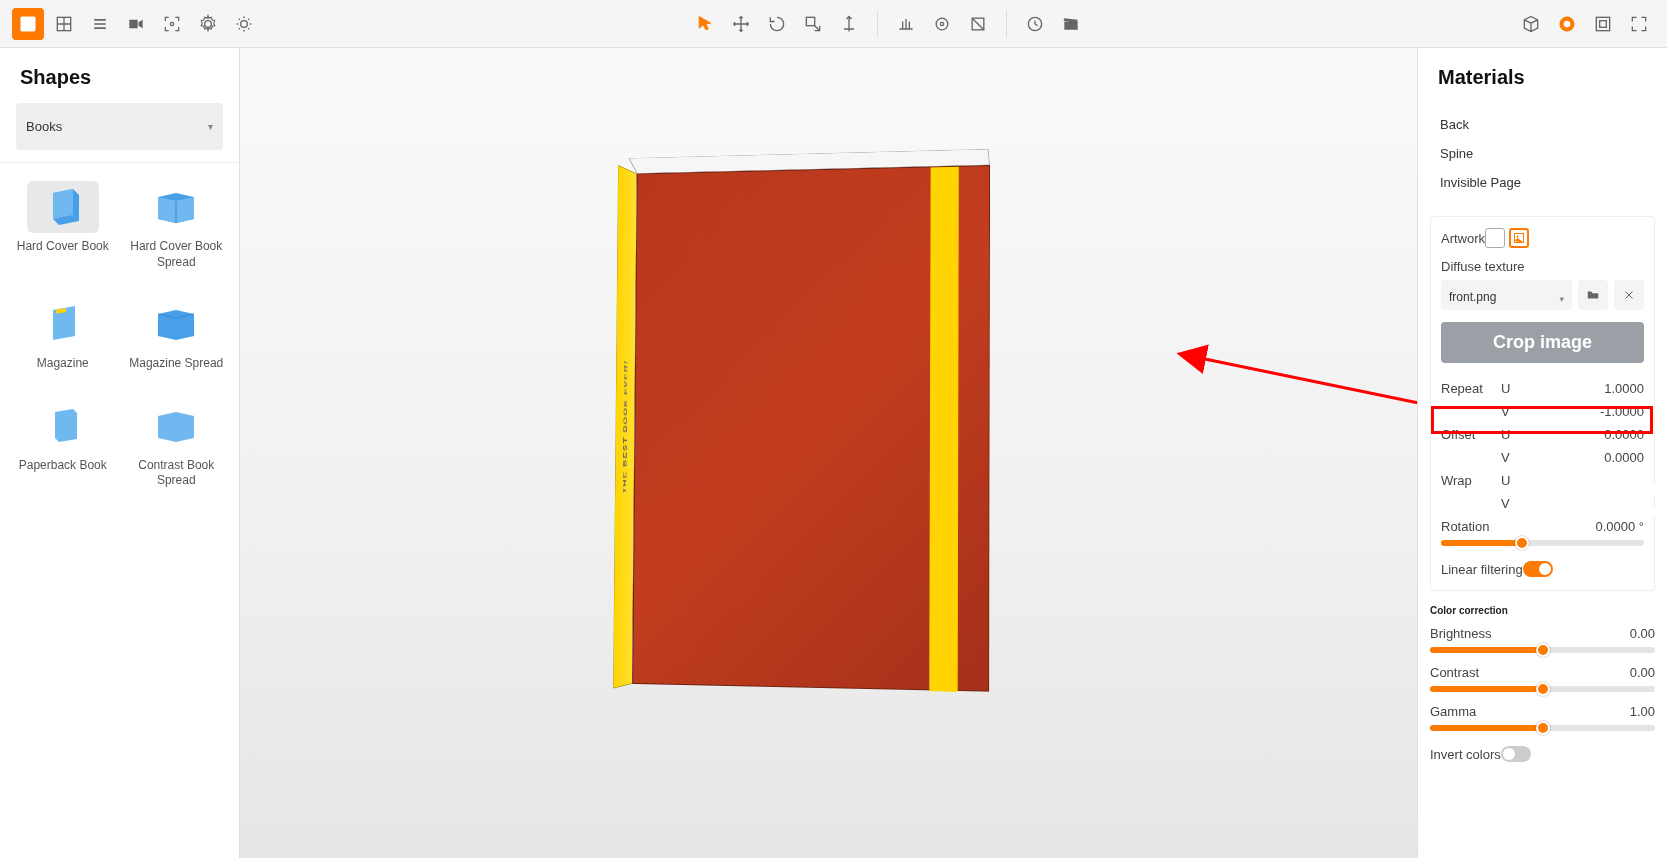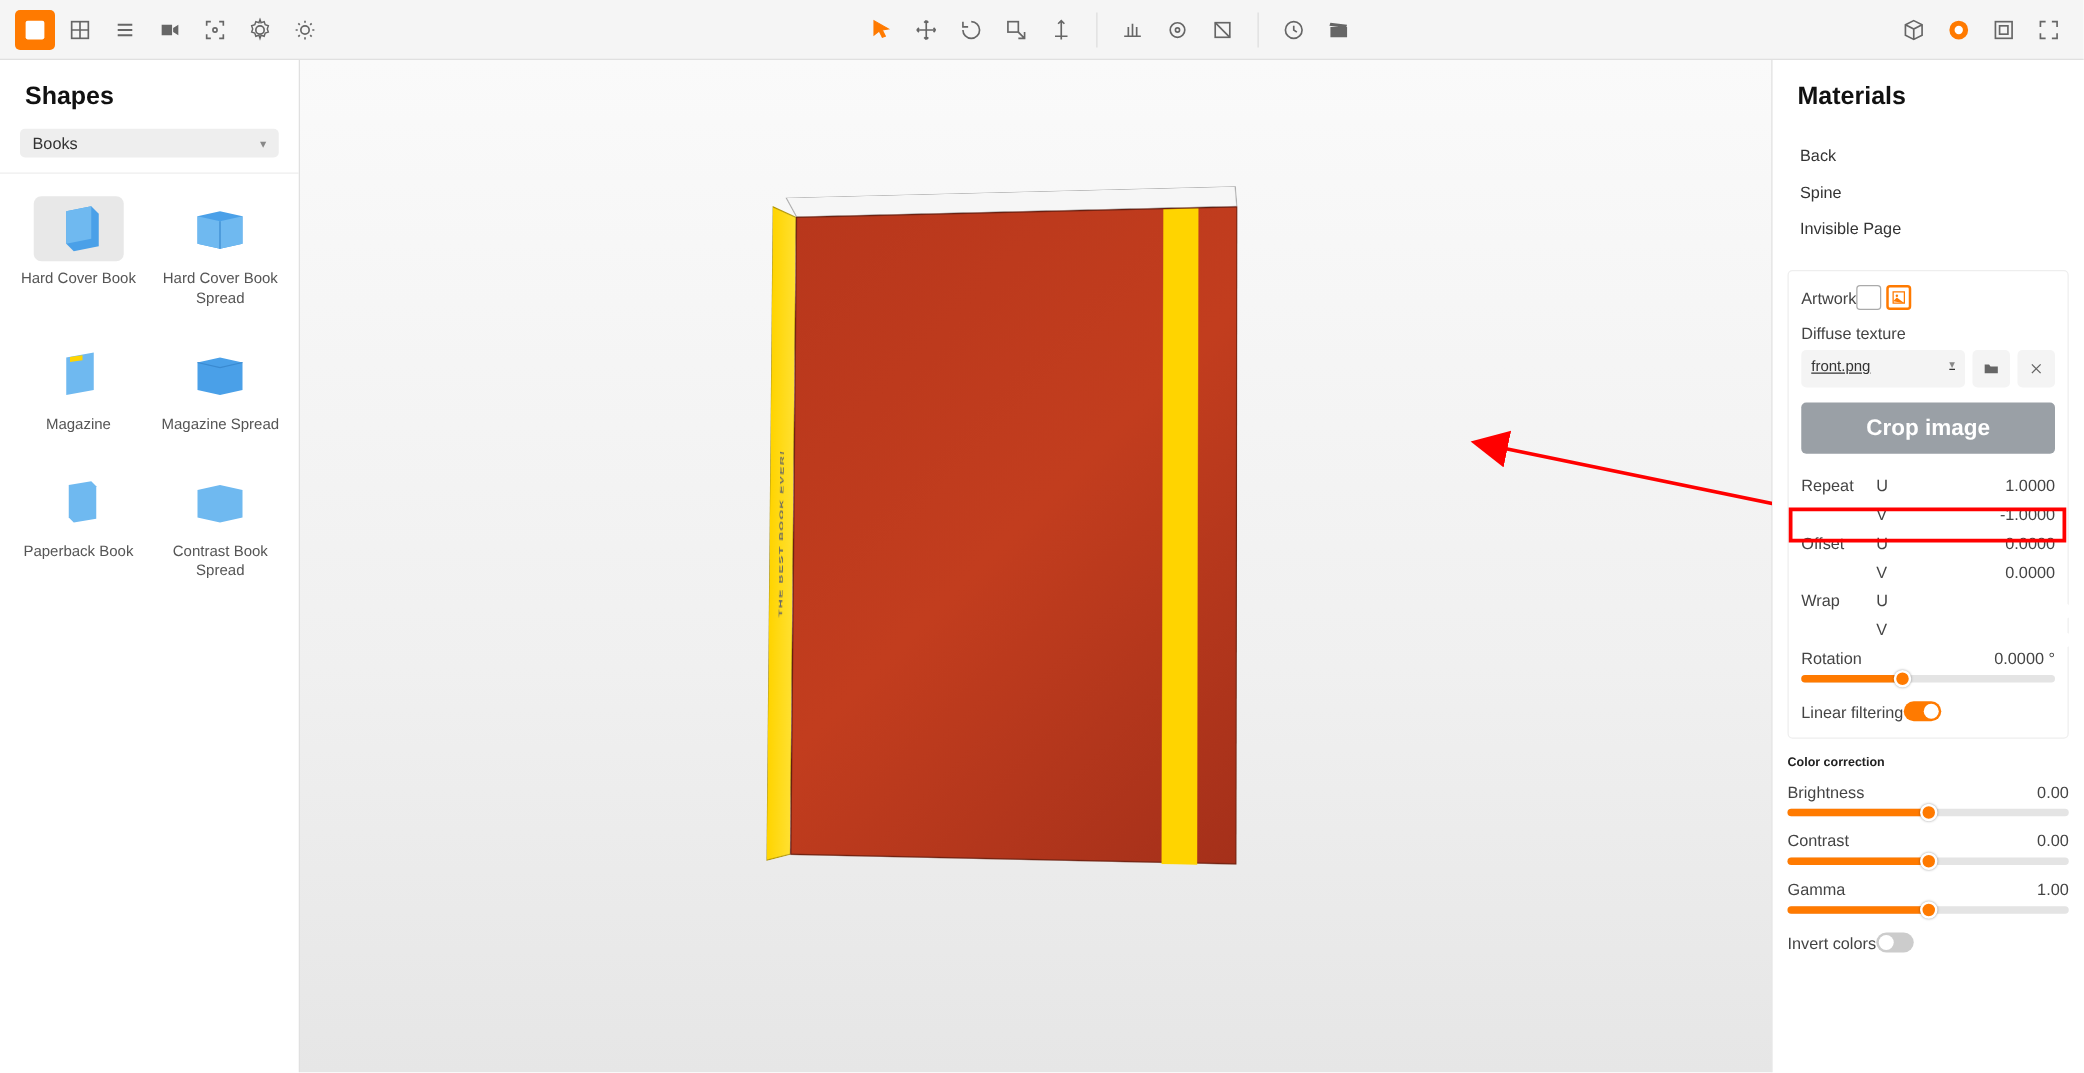--- a/index.html
+++ b/index.html
@@ -9,21 +9,21 @@
 .toolbar-sep { width: 1px; height: 28px; background: #ddd; margin: 0 8px; }
 .toolbar-spacer { flex: 1; }
 .tb-btn { width: 32px; height: 32px; display: flex; align-items: center; justify-content: center; border-radius: 4px; cursor: pointer; color: #666; }
 .tb-btn.active { background: #ff7a00; color: #fff; }
 .tb-btn svg { width: 20px; height: 20px; }
 .tb-btn.orange-icn svg { fill: #ff7a00; }
 .tb-btn.cursor-active svg { fill: #ff7a00; stroke: #ff7a00;}
 .main { flex: 1; display: flex; min-height: 0; }
 .left-panel { width: 240px; border-right: 1px solid #e0e0e0; background: #fff; display: flex; flex-direction: column; }
 .panel-title { font-size: 20px; font-weight: 700; padding: 18px 20px 14px; color: #111; }
-.category-select { margin: 0 16px 12px; background: #eee; border-radius: 4px; padding: 4px 10px; font-size: 13px; color: #333; display: flex; justify-content: space-between; align-items: center; cursor: pointer; }
+.category-select { margin: 0 16px 12px; background: #eee; border-radius: 4px; padding: 16px 10px; font-size: 13px; color: #333; display: flex; justify-content: space-between; align-items: center; cursor: pointer; }
 .shapes-grid { display: grid; grid-template-columns: 1fr 1fr; gap: 8px 4px; padding: 8px; border-top: 1px solid #eee; }
 .shape-item { display: flex; flex-direction: column; align-items: center; padding: 10px 4px; border-radius: 6px; cursor: pointer; text-align: center; }
 .shape-item.selected .shape-icon-wrap { background: #e8e8e8; border-radius: 6px; }
 .shape-icon-wrap { width: 72px; height: 52px; display:flex; align-items:center; justify-content:center;}
 .shape-item svg { width: 48px; height: 40px; }
 .shape-label { font-size: 12px; color: #555; margin-top: 6px; line-height: 1.3; }
 .canvas { flex: 1; background: linear-gradient(180deg, #fafafa 0%, #f0f0f0 60%, #e6e6e6 100%); position: relative; overflow: hidden; }
 .book-3d { position: absolute; left: 50%; top: 50%; transform: translate(-50%,-52%); perspective: 1600px; }
 .book-stage { position: relative; width: 400px; height: 550px; transform-style: preserve-3d; transform: rotateY(-8deg) rotateX(2deg); }
 .book-cover { position: absolute; left: 0; top: 0; width: 360px; height: 520px; background: linear-gradient(135deg, #b8371c 0%, #c23d1e 50%, #a5301a 100%); border:1px solid rgba(0,0,0,.4); }
@@ -34,21 +34,21 @@
 .arrow-svg { position: absolute; pointer-events: none; }
 .right-panel { width: 250px; border-left: 1px solid #e0e0e0; background: #fff; overflow-y: auto; }
 .mat-list { padding: 8px 12px; }
 .mat-tab { padding: 6px 10px; border-radius: 4px; font-size: 13px; color: #333; margin-bottom: 2px; cursor: pointer; }
 .mat-tab.active { background: #ff7a00; color: #fff; }
 .props { padding: 10px 12px; }
 .prop-section { border: 1px solid #eee; border-radius: 4px; padding: 10px; margin-bottom: 12px; }
 .prop-row { display: flex; align-items: center; font-size: 13px; color: #444; margin-bottom: 10px; min-height:22px;}
 .prop-row.no-mb { margin-bottom: 0;}
 .texture-row { display: flex; gap: 6px; margin-bottom: 12px;}
-.texture-select { flex:1; background:#f4f4f4; border-radius:4px; padding:6px 8px; font-size:12px; color:#333; display:flex; justify-content:space-between; align-items:flex-start;text-decoration:underline; }
+.texture-select { flex:1; background:#f4f4f4; border-radius:4px; padding:6px 8px; font-size:12px; color:#333; display:flex; justify-content:space-between; align-items:flex-end; }
 .icon-btn { width: 30px; height: 30px; background:#f4f4f4; border-radius:4px; display:flex; align-items:center; justify-content:center; cursor:pointer; color:#666; }
 .crop-btn { background:#9aa0a6; color:#fff; text-align:center; border-radius:4px; padding:10px; font-size:18px; font-weight:600; cursor:pointer; margin-bottom:14px;}
 .uv-row { display:grid; grid-template-columns: 60px 30px 1fr; align-items:center; font-size:13px; color:#444; padding:4px 0; }
 .uv-row .val { text-align:right; }
 .toggle { width: 30px; height: 16px; border-radius: 10px; background:#ccc; position:relative; cursor:pointer; }
 .toggle::after { content:''; width:12px; height:12px; background:#fff; border-radius:50%; position:absolute; top:2px; left:2px; }
 .toggle.on { background:#ff7a00; }
 .toggle.on::after { left:16px; }
 .slider-row { margin: 4px 0 12px; }
 .slider-head { display:flex; justify-content:space-between; font-size:13px; color:#444; margin-bottom:6px;}

